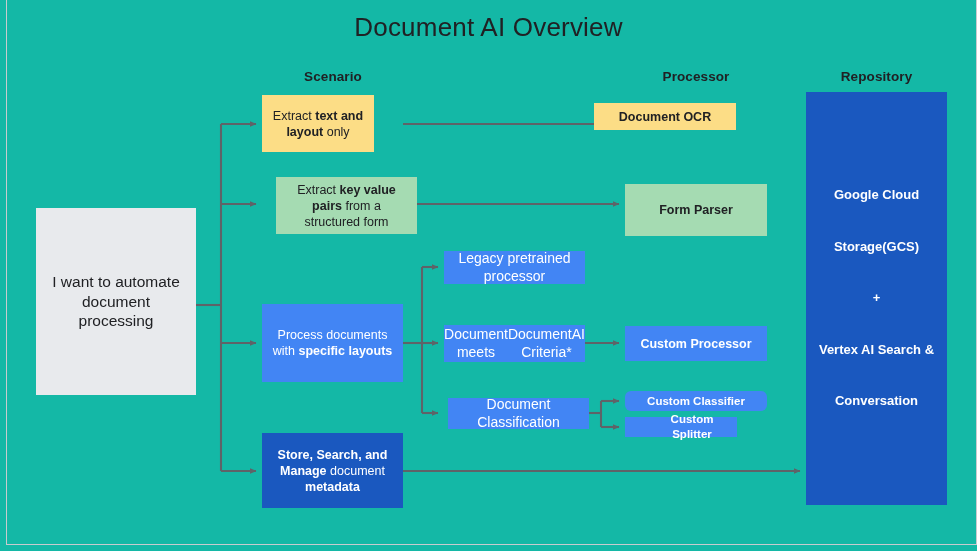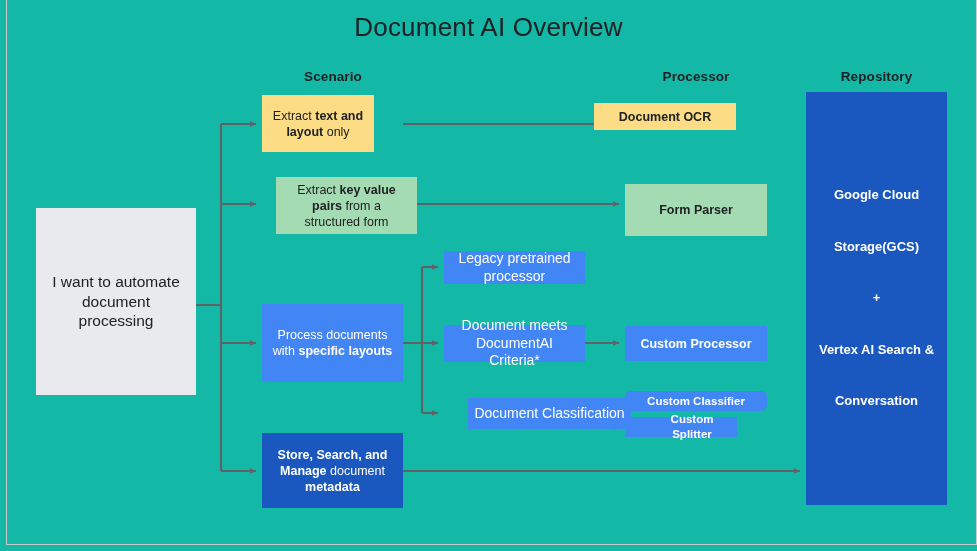--- a/index.html
+++ b/index.html
@@ -153,26 +153,26 @@
     <span class="t"><b>Store, Search, and</b></span>
     <span class="t"><b>Manage</b><span> document</span></span>
     <span class="t"><b>metadata</b></span>
   </div>
 
   <div class="box box-blue sz-sub" style="left:444px;top:251px;width:141px;height:33px;flex-direction:column;">
     <span class="t">Legacy pretrained</span>
     <span class="t">processor</span>
   </div>
 
-  <div class="box box-blue sz-sub" style="left:444px;top:325px;width:141px;height:37px;flex-direction:column;">
+  <div class="box box-blue sz-sub" style="left:444px;top:325px;width:141px;height:37px;flex-direction:row;">
     <span class="t">Document meets</span>
     <span class="t">DocumentAI Criteria*</span>
   </div>
 
-  <div class="box box-blue sz-sub" style="left:468px;top:398px;width:163px;height:31px;justify-content:center;">
+  <div class="box box-blue sz-sub" style="left:448px;top:398px;width:141px;height:31px;justify-content:center;">
     <span class="t">Document Classification</span>
   </div>
 
   <div class="box box-yellow sz-proc" style="left:594px;top:103px;width:142px;height:27px;">
     <span class="t">Document OCR</span>
   </div>
 
   <div class="box box-green sz-proc" style="left:625px;top:184px;width:142px;height:52px;">
     <span class="t">Form Parser</span>
   </div>

